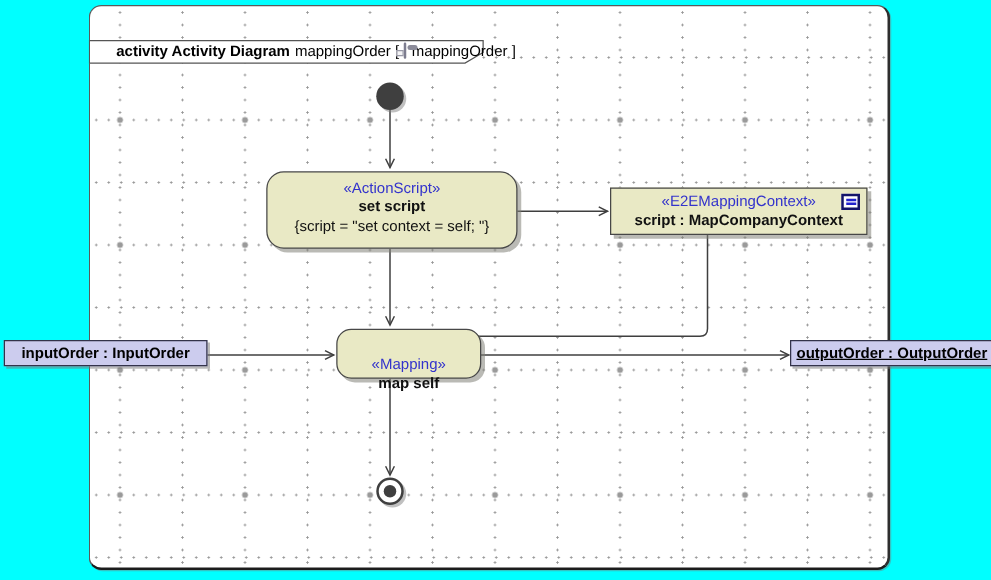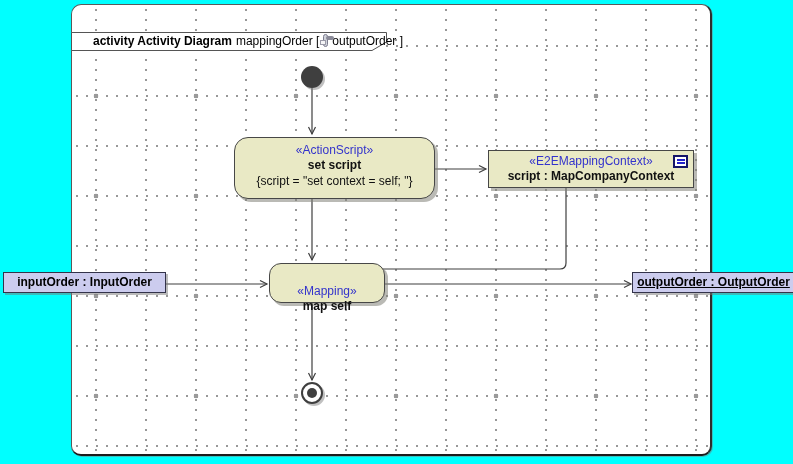--- a/index.html
+++ b/index.html
@@ -47,21 +47,21 @@
   
   svg.edges{position:absolute;left:0;top:0;overflow:visible;}
   .edge{fill:none;stroke:#3f3f3f;stroke-width:1.2;}
   
   .node{
     position:absolute;box-sizing:border-box;background:#e9e9c5;
     border:1.5px solid #474747;
     box-shadow:3px 3px 0 rgba(130,130,120,.55);
     text-align:center;color:#111;
   }
-  .rounded{border-radius:14px;margin-left:21px;}
+  .rounded{border-radius:14px;}
   .stereo{color:#3333cc;font-size:12px;line-height:15px;}
   .nname{font-weight:bold;font-size:12px;line-height:15px;}
   .nbody{font-size:12px;line-height:16px;}
   .node-action{left:141px;top:132px;width:201px;height:62px;padding-top:5px;}
   .node-map{left:197px;top:258px;width:116px;height:40px;padding-top:20px;border-radius:12px;}
   .node-context{left:416px;top:145px;width:206px;height:38px;padding-top:3px;}
   .note-icon{
     position:absolute;right:5px;top:4px;width:15px;height:13px;box-sizing:border-box;
     background:#ffffff;border:2px solid #14146a;
   }
@@ -113,21 +113,21 @@
     <svg width="318" height="20">
       <polygon points="0.5,0.5 315.5,0.5 315.5,10 301,18.5 0.5,18.5" fill="#ffffff" stroke="#555555" stroke-width="1"></polygon>
     </svg>
     <div class="tab-text">
       <span class="kw">activity Activity Diagram</span>
       <span>mappingOrder [</span>
       <span class="diagram-icon">
           <span class="di-a"></span>
           <span class="di-b"></span>
         </span>
-      <span>outputOrder ]</span>
+      <span>mappingOrder ]</span>
     </div>
   </div>
 
   <div class="initial-node"></div>
 
   <div class="node rounded node-action">
     <div class="stereo">«ActionScript»</div>
     <div class="nname">set script</div>
     <div class="nbody">{script = "set context = self; "}</div>
   </div>

